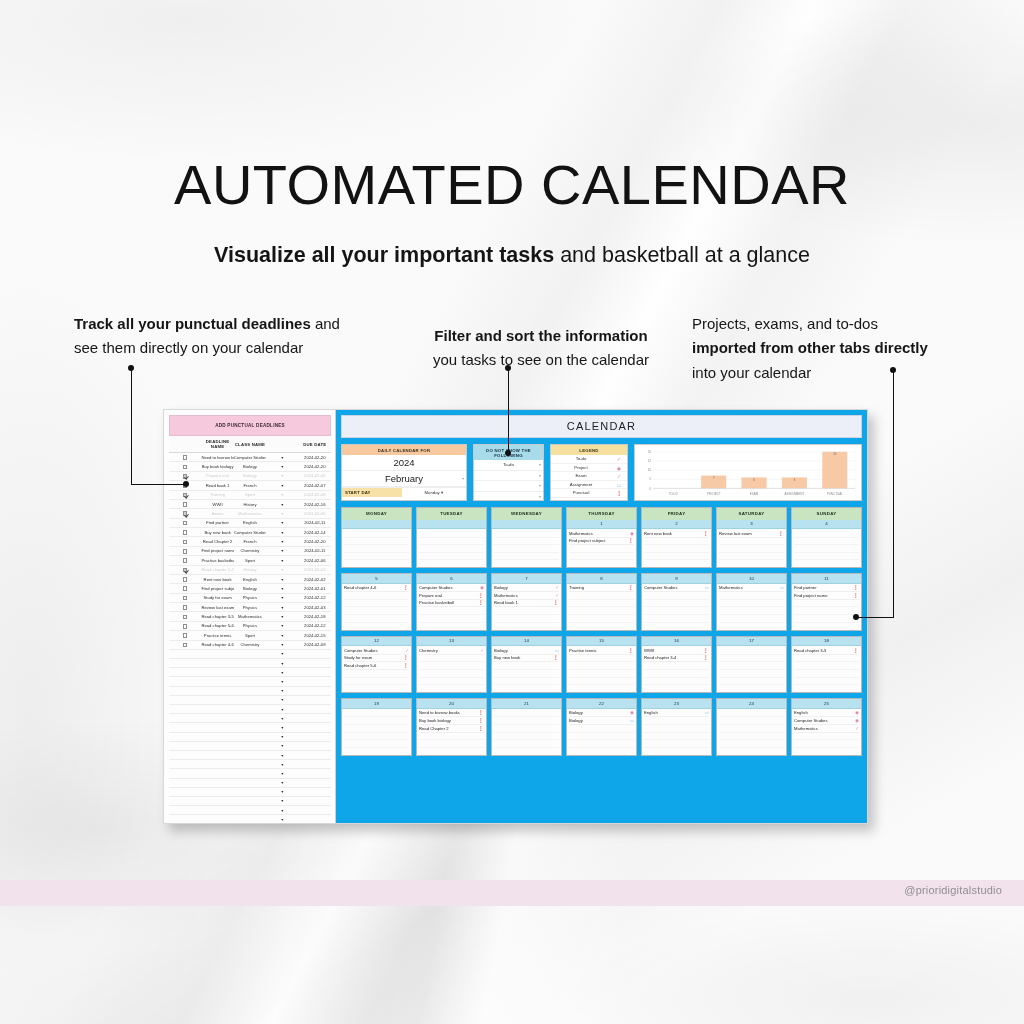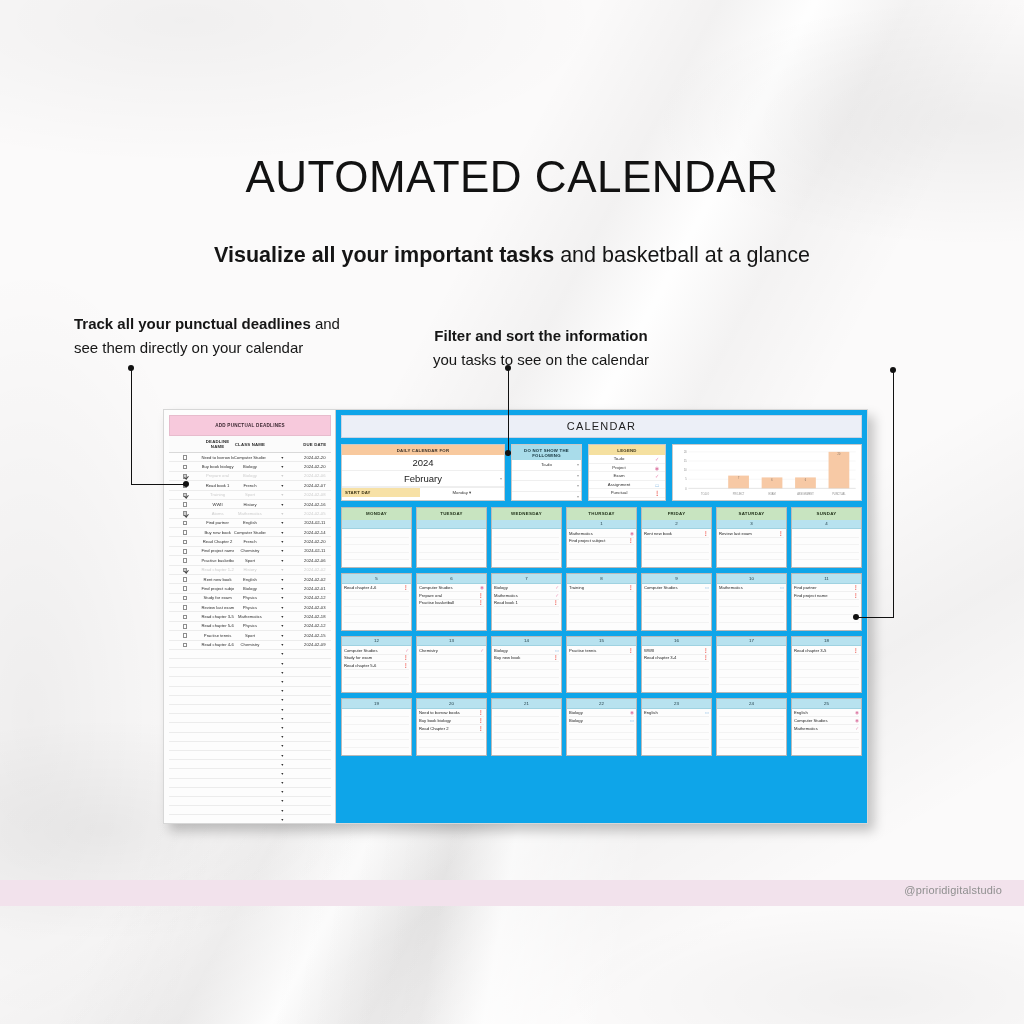--- a/index.html
+++ b/index.html
@@ -31,21 +31,21 @@
       linear-gradient(100deg, rgba(255,255,255,0) 30%, rgba(0,0,0,.03) 44%, rgba(255,255,255,.7) 50%, rgba(255,255,255,0) 62%);
     z-index:0; pointer-events:none;
   }
 
   .wrap { position:relative; z-index:2; width:1024px; height:1024px; }
 
   
   .title {
     position:absolute; left:0; right:0; top:152px;
     text-align:center;
-    font-size:44px; letter-spacing:.5px; font-weight:400;
+    font-size:56px; letter-spacing:.5px; font-weight:400;
     color:#121212;
     font-family:"Liberation Sans", sans-serif;
   }
   .subtitle {
     position:absolute; left:0; right:0; top:243px;
     text-align:center; font-size:21.5px; color:#151515; font-weight:400;
   }
   .subtitle b { font-weight:700; }
 
   
@@ -104,21 +104,21 @@
 
   
   .rightpane{ flex:1; padding:5px 5px 0 5px; background:#0ea5e9; }
   .cal-title{
     background:#eceff7; border:1px solid #cdd3e2; text-align:center;
     color:#1d1d1d; font-size:11px; letter-spacing:1.2px; padding:4px 0 5px;
   }
 
   .panels{ display:flex; gap:6px; margin-top:6px; height:57px; }
   .panel{ border:1px solid #c9c9c9; background:#fff; overflow:hidden; }
-  .p-daily{ width:164px;}
+  .p-daily{ width:126px;}
   .p-dns{ width:71px;}
   .p-leg{ width:78px;}
   .p-chart{ flex:1;}
   .p-hdr{ font-size:4.3px; font-weight:700; letter-spacing:.25px; text-align:center; padding:2.5px 1px; color:#3a3027;}
   .h-orange{ background:#f8c99e; }
   .h-blue{ background:#a9dcea; color:#12303a;}
   .h-yellow{ background:#f5e0a0; color:#3e3518;}
   .p-row{ font-size:4.3px; color:#2e2e2e; border-bottom:1px solid #efefef; height:10.5px; line-height:10.5px; position:relative;}
   .p-row .cap{ text-align:center; display:block; }
   .p-row .arw{ position:absolute; right:2px; top:0; color:#a6a6a6; font-size:4px;}
@@ -184,20 +184,25 @@
   <div class="ann" id="ann1">
     <b>Track all your punctual deadlines</b><span> and</span><br>
     <span>see them directly on your calendar</span>
   </div>
 
   <div class="ann" id="ann2">
     <b>Filter and sort the information</b><br>
     <span>you tasks to see on the calendar</span>
   </div>
 
+  <div class="ann" id="ann3">
+    <span>Projects, exams, and to-dos</span><br>
+    <b>imported from other tabs directly</b><br>
+    <span>into your calendar</span>
+  </div>
 
   <div class="lline" style="left:131px; top:368px; width:1.4px; height:117px;"></div>
   <div class="lline" style="left:131px; top:484px; width:55px; height:1.4px;"></div>
   <div class="ldot" style="left:128px; top:365px;"></div>
   <div class="ldot" style="left:183px; top:481px;"></div>
 
   <div class="lline" style="left:508px; top:368px; width:1.4px; height:85px;"></div>
   <div class="ldot" style="left:505px; top:365px;"></div>
   <div class="ldot" style="left:505px; top:450px;"></div>
 

